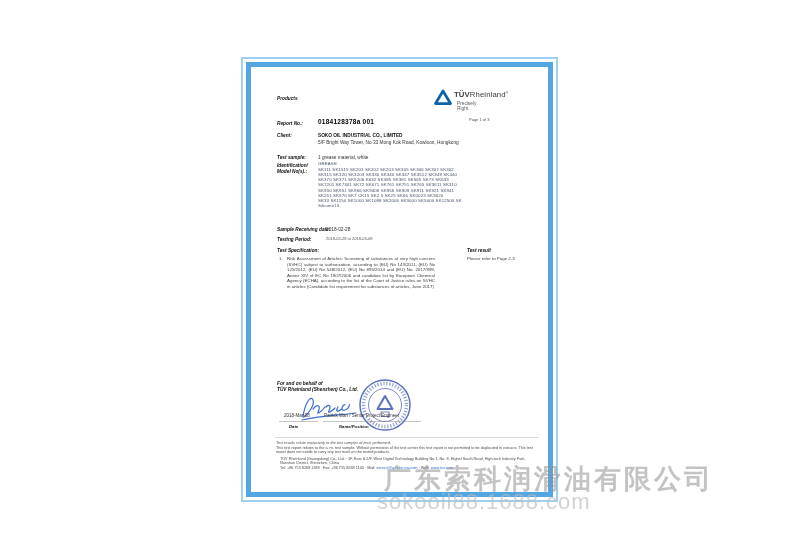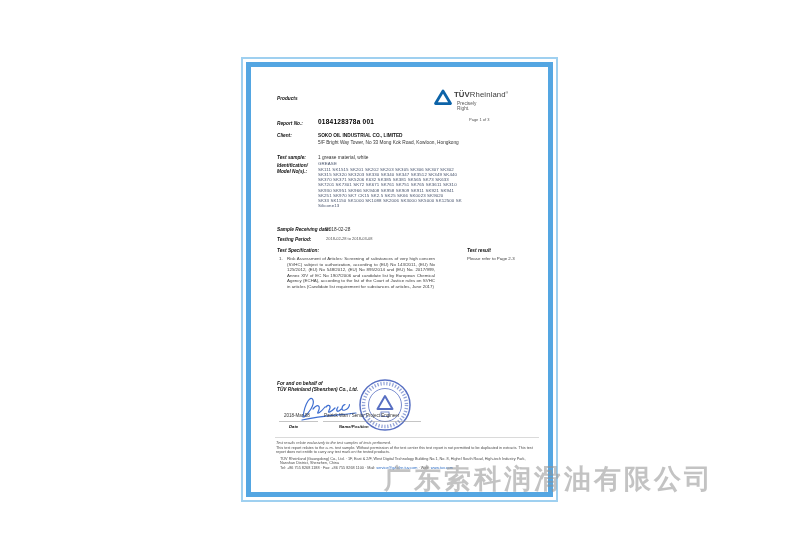--- a/index.html
+++ b/index.html
@@ -140,14 +140,15 @@
             <span>· Web:</span>
             <span class="link">www.tuv.com</span>
           </div>
         </div>
 
       </div>
     </div>
   </div>
 
   <div class="wm-cn">广东索科润滑油有限公司</div>
+  <div class="wm-url">sokooil88.1688.com</div>
 
 </div>
 
 </body></html>

